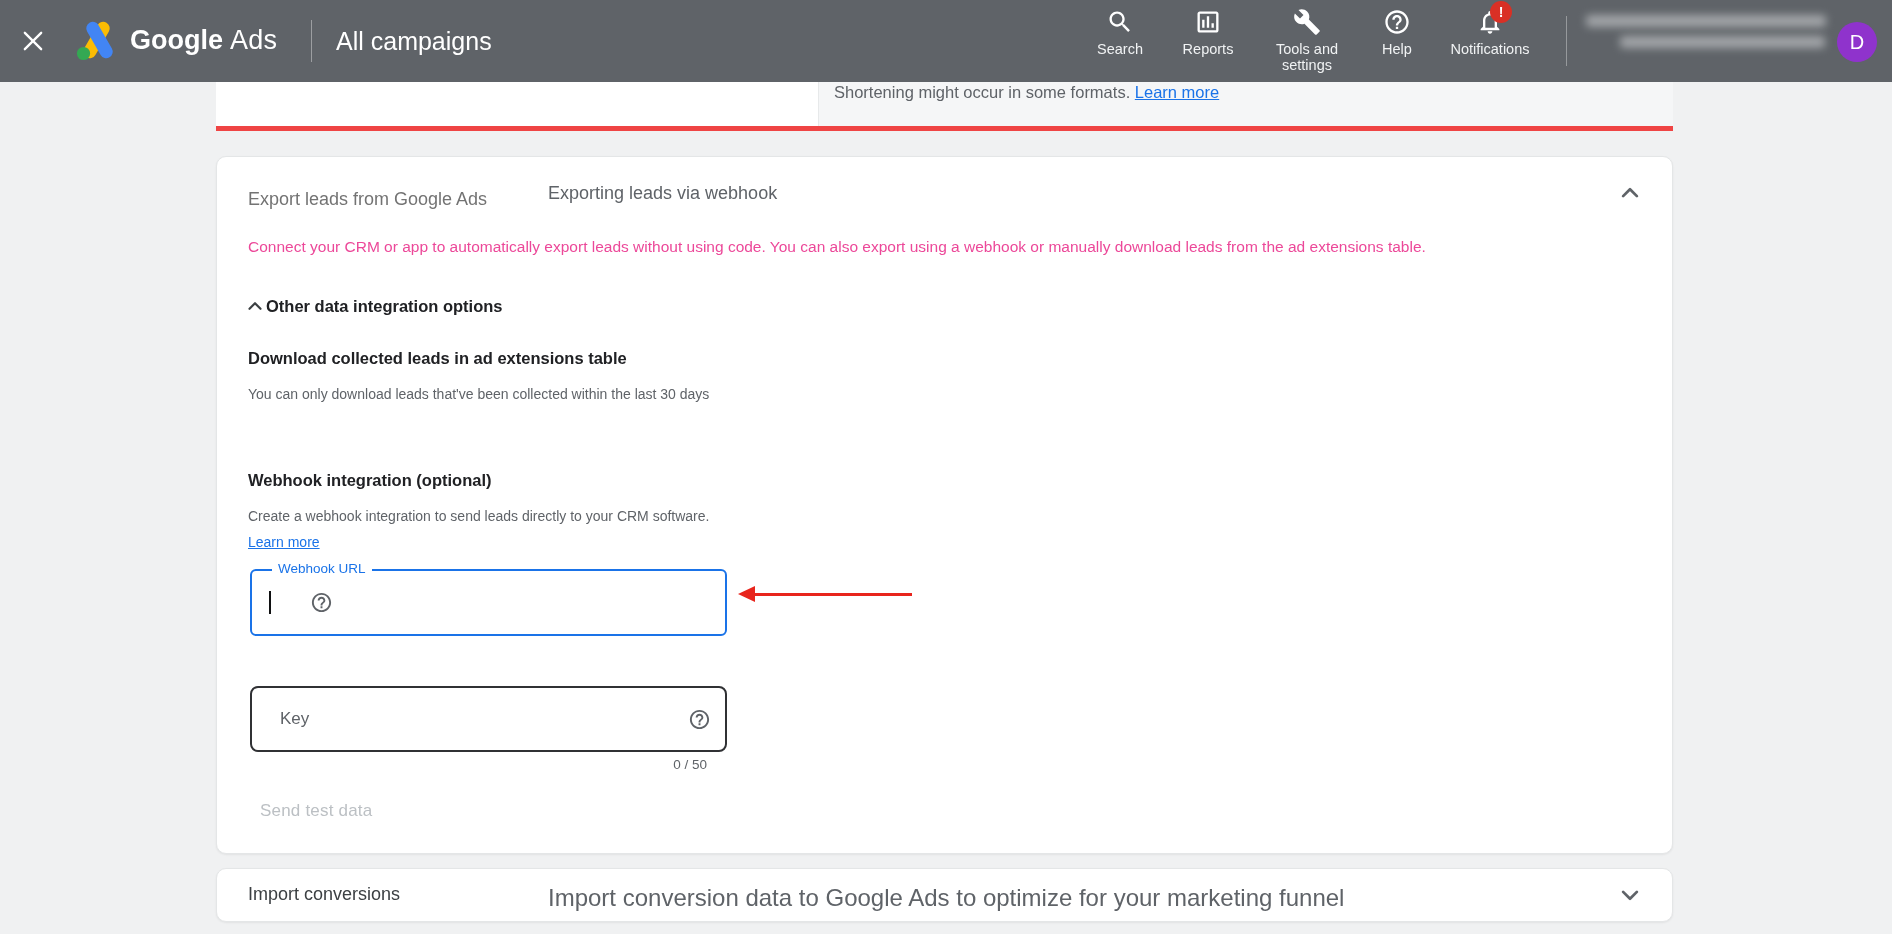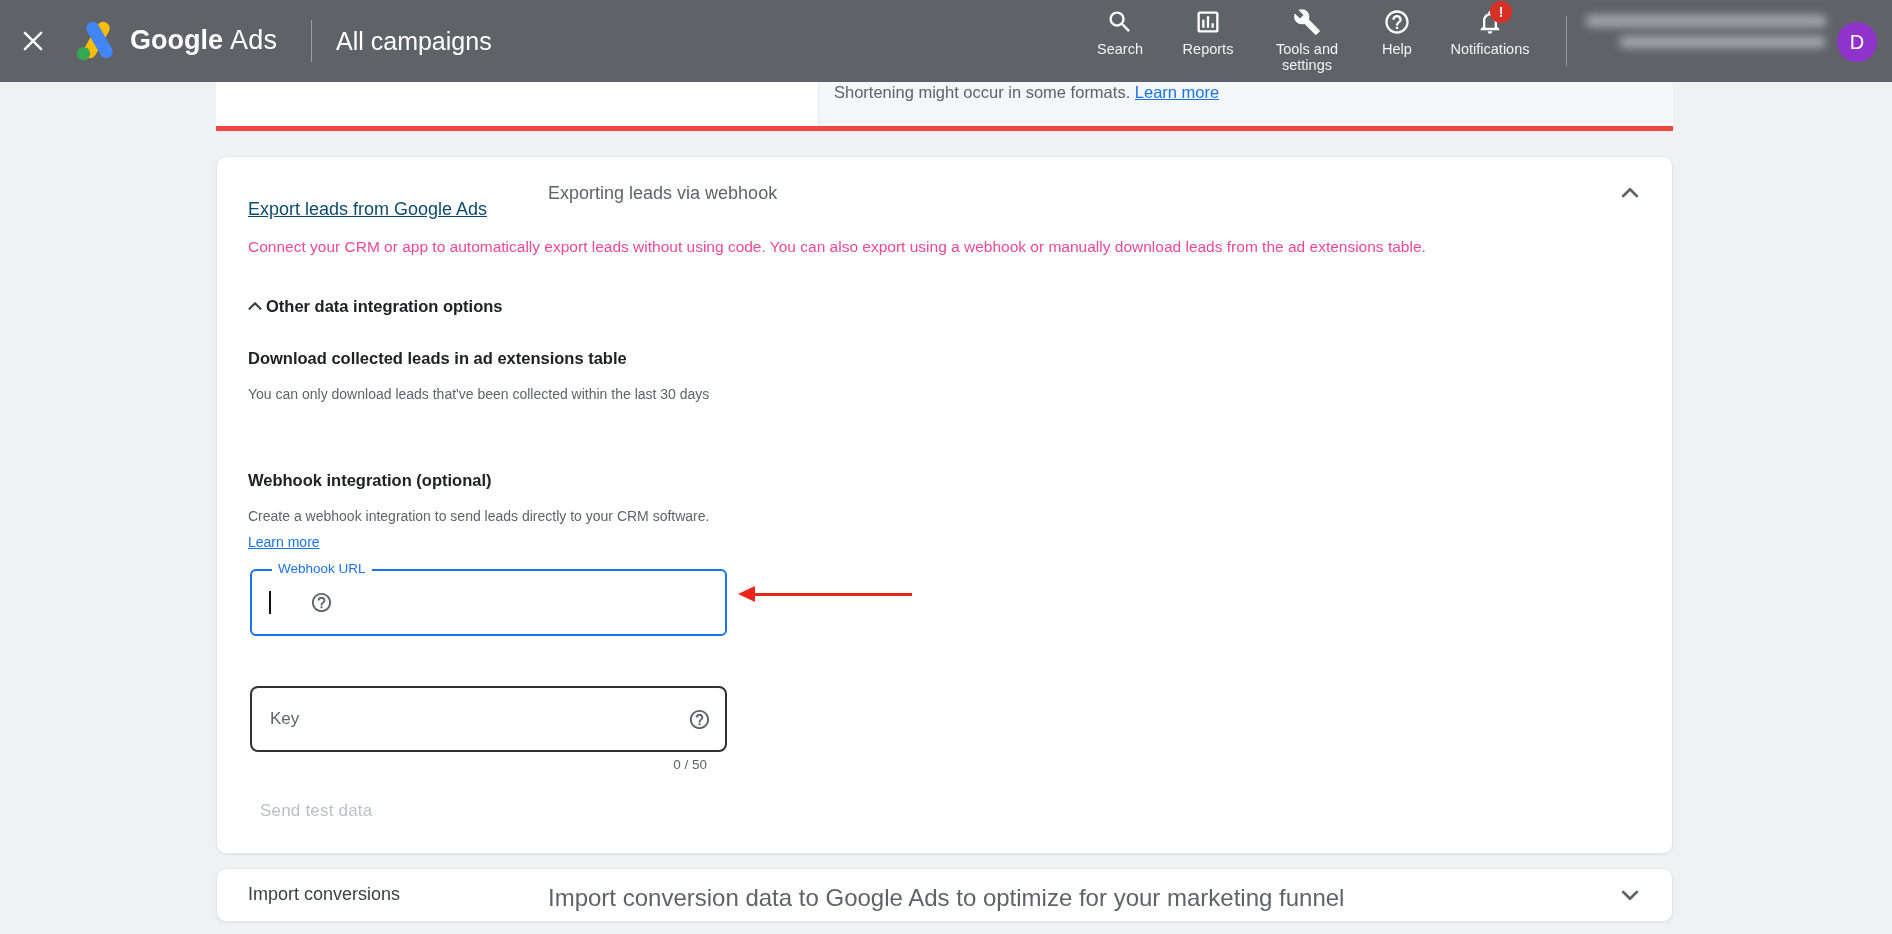--- a/index.html
+++ b/index.html
@@ -39,21 +39,21 @@
     border-bottom:5px solid #ef4444;z-index:1;text-align:center;}
   .banner-right{position:absolute;left:602px;top:0;width:855px;height:100%;background:#f5f6f7;border-left:1px solid #e7e9ea;}
   .banner-text{position:absolute;left:15px;top:13px;font-size:16.5px;color:#5f6368;white-space:nowrap;}
   .lnk{color:var(--accent);text-decoration:underline;cursor:pointer;}
 
   .card{position:absolute;left:216px;background:#fff;border:1px solid #e4e6e7;border-radius:10px;
     box-shadow:0 1px 2px rgba(60,64,67,.08);}
   .export-card{top:156px;width:1457px;height:698px;}
   .import-card{top:868px;width:1457px;height:54px;}
 
-  .card-title{position:absolute;left:31px;top:42px;font-size:18px;color:#0c4a6e;font-weight:500;white-space:nowrap;text-decoration:underline;}
+  .card-title{position:absolute;left:31px;top:32px;font-size:18px;color:#737373;font-weight:500;white-space:nowrap;}
   .card-subtitle{position:absolute;left:331px;top:26px;font-size:18px;color:#5f6368;white-space:nowrap;}
   .chev-btn{position:absolute;left:1396px;top:20px;width:34px;height:34px;background:none;border:none;cursor:pointer;color:#5f6368;}
 
   .description{position:absolute;left:31px;top:81px;font-size:15.5px;color:#ec4899;white-space:nowrap;}
 
   .other-row{position:absolute;left:27px;top:138px;display:flex;align-items:center;cursor:pointer;}
   .other-chev{width:22px;height:22px;color:#3c4043;}
   .other-label{font-size:16.5px;font-weight:700;color:#202124;}
 
   .sec-title{position:absolute;left:31px;font-size:16.5px;font-weight:700;color:#202124;}
@@ -66,21 +66,21 @@
   
   .url-field{position:absolute;left:33px;top:412px;width:477px;height:67px;border:2.5px solid var(--accent);
     border-radius:6px;background:#fff;display:flex;align-items:center;padding:0 14px 0 16px;cursor:text;gap:37px;}
   .float-label{position:absolute;left:20px;top:-10px;background:#fff;padding:0 6px;font-size:13.5px;color:var(--accent);white-space:nowrap;}
   .url-text{font-size:17px;color:#202124;white-space:nowrap;letter-spacing:-.2px;}
   .caret{display:inline-block;width:2px;height:23px;background:#101112;vertical-align:middle;margin-left:1px;}
   .help-ic{width:23px;height:23px;color:#5f6368;flex:none;cursor:pointer;}
   .url-field .help-ic{margin-left:2px;}
   .key-field{position:absolute;left:33px;top:529px;width:477px;height:66px;border:2px solid #303134;border-radius:8px;
     background:#fff;display:flex;align-items:center;padding:0 14px 0 0;}
-  .key-input{flex:1;height:100%;border:none;outline:none;font-size:17px;color:#202124;padding-left:18px;
+  .key-input{flex:1;height:100%;border:none;outline:none;font-size:17px;color:#202124;padding-left:28px;
     font-family:"Liberation Sans","DejaVu Sans",sans-serif;background:transparent;}
   .key-input::placeholder{color:#5f6368;opacity:1;}
   .counter{position:absolute;top:600px;left:350px;width:140px;text-align:right;font-size:13.5px;color:#5f6368;}
   .send-btn{position:absolute;left:43px;top:644px;background:none;border:none;font-size:17px;color:#bcc0c4;
     font-family:inherit;letter-spacing:.2px;cursor:default;}
 
   
   .red-arrow{position:absolute;left:521px;top:428px;width:174px;height:18px;pointer-events:none;}
   .red-arrow .shaft{position:absolute;left:15px;top:7.5px;width:159px;height:3px;background:var(--arrow);}
   .red-arrow .head{position:absolute;left:0;top:1px;width:0;height:0;border-top:8px solid transparent;

